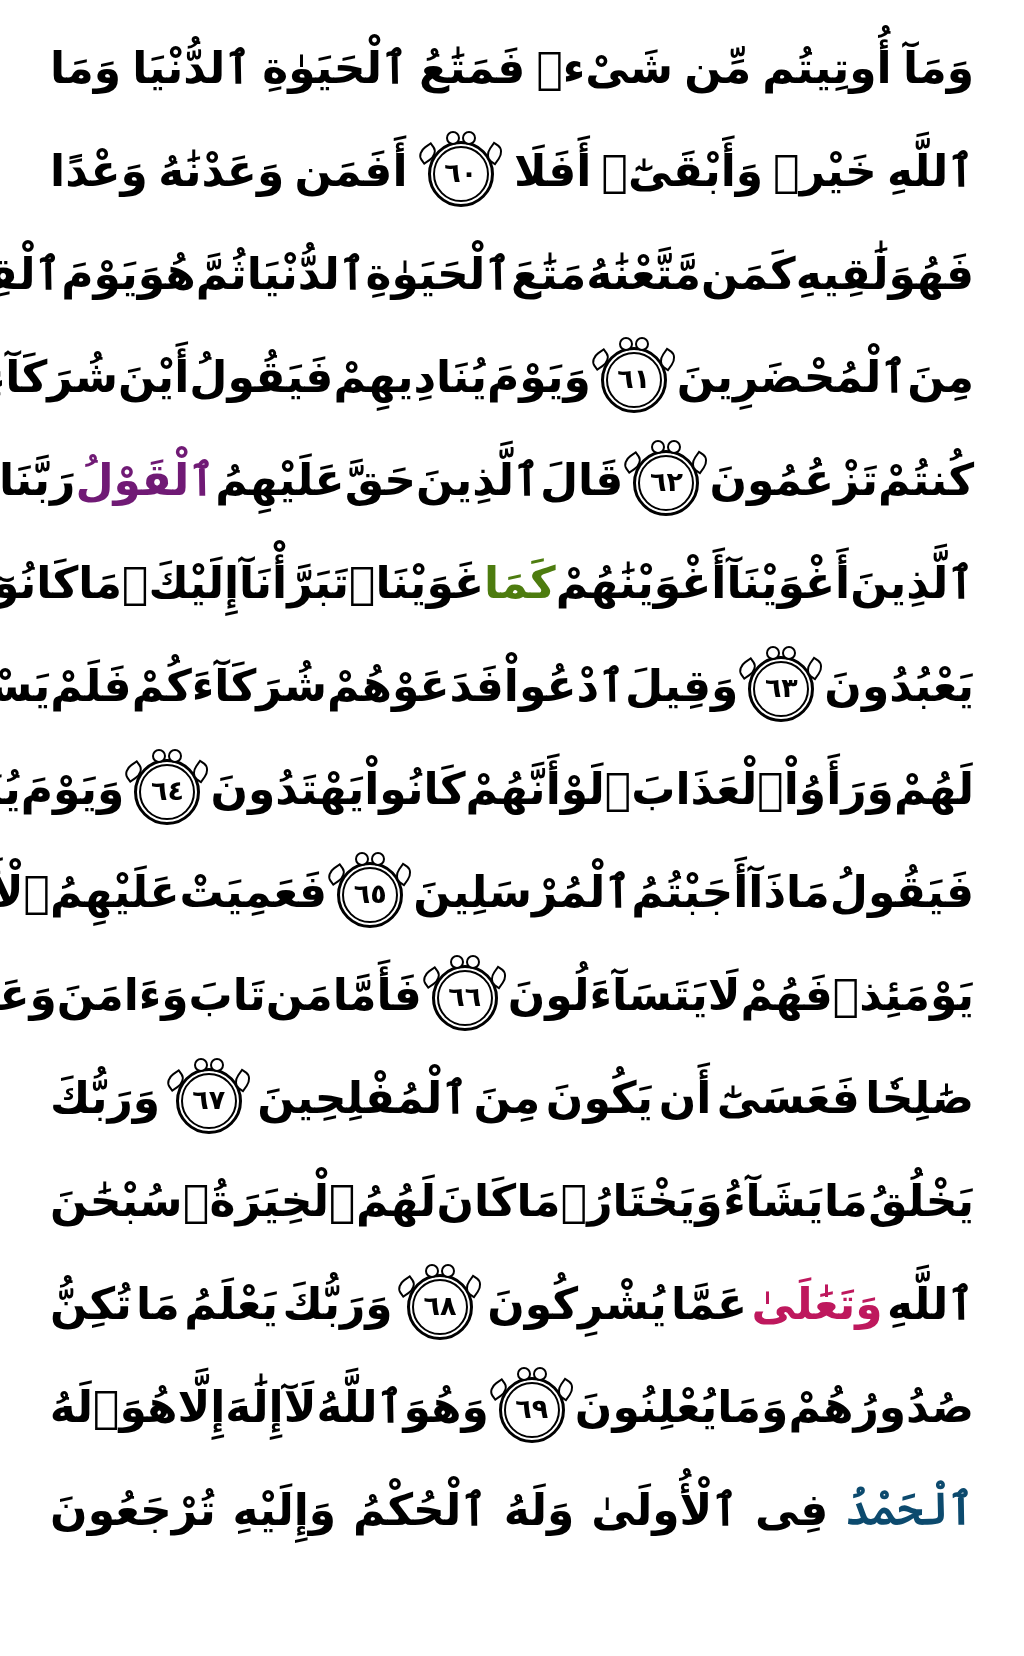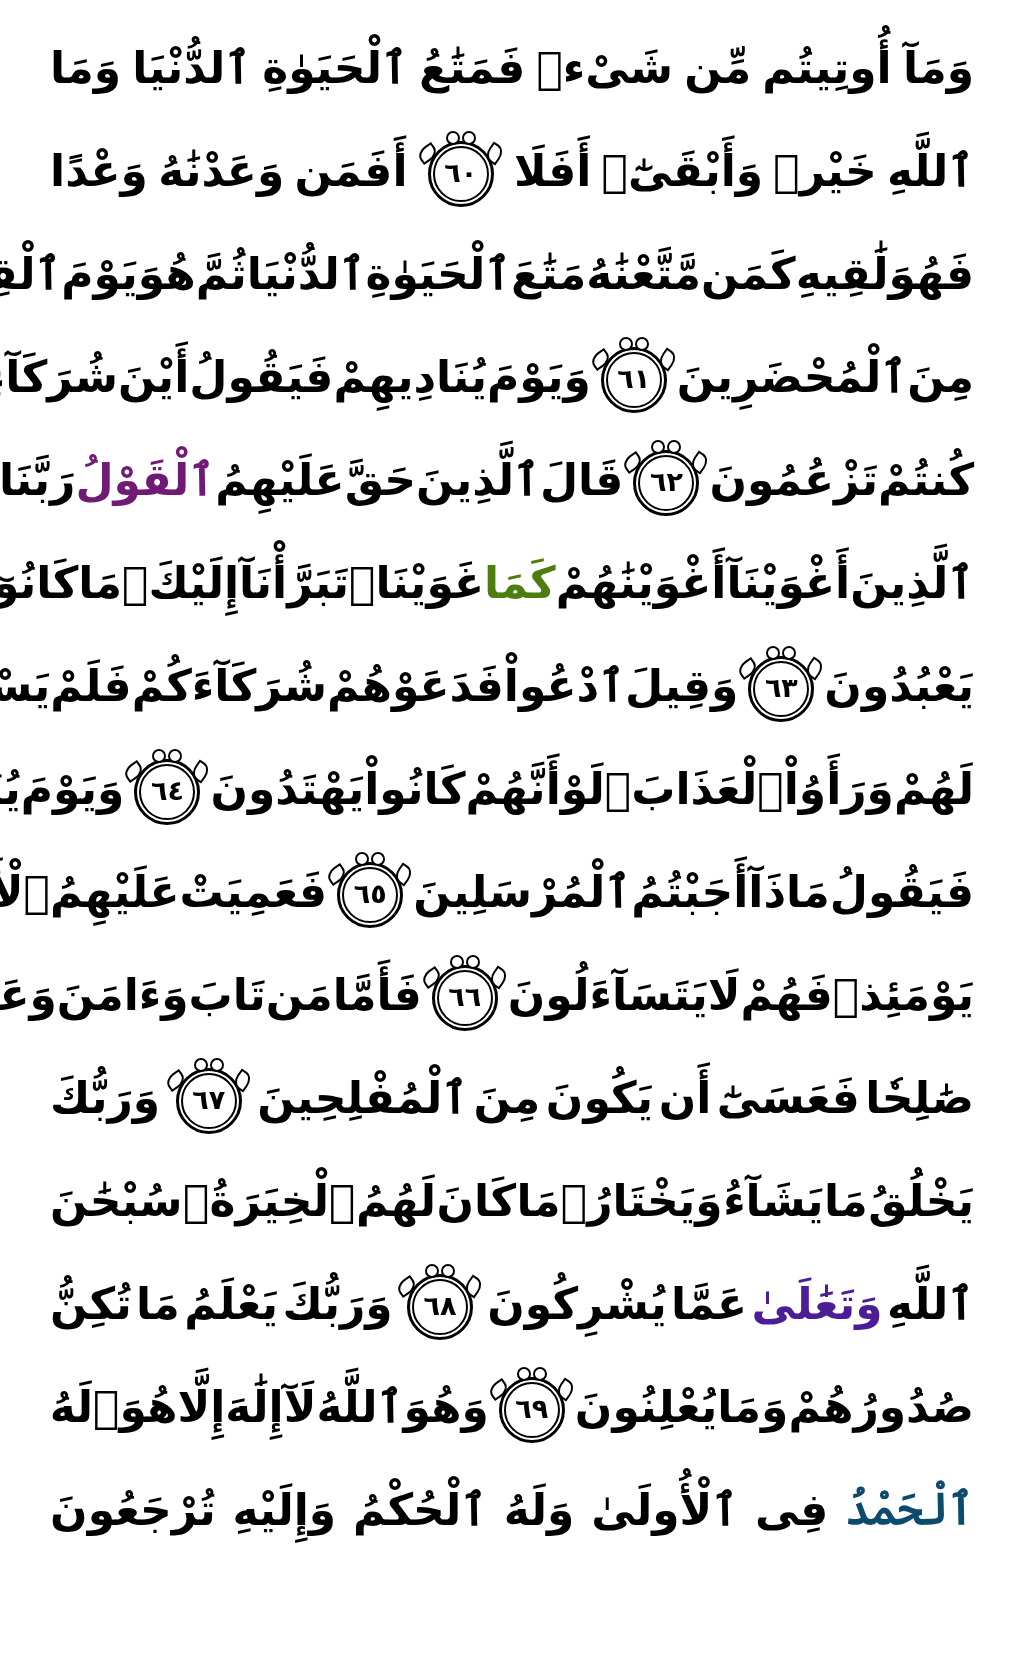--- a/index.html
+++ b/index.html
@@ -272,21 +272,21 @@
       <span class="quran-word" style="color: rgb(0, 0, 0);">يَشَآءُ</span>
       <span class="quran-word" style="color: rgb(0, 0, 0);">وَيَخْتَارُۗ</span>
       <span class="quran-word" style="color: rgb(0, 0, 0);">مَا</span>
       <span class="quran-word" style="color: rgb(0, 0, 0);">كَانَ</span>
       <span class="quran-word" style="color: rgb(0, 0, 0);">لَهُمُ</span>
       <span class="quran-word" style="color: rgb(0, 0, 0);">ٱلْخِيَرَةُۚ</span>
       <span class="quran-word" style="color: rgb(0, 0, 0);">سُبْحَٰنَ</span>
     </div>
     <div class="quran-line" dir="rtl">
       <span class="quran-word" style="color: rgb(0, 0, 0);">ٱللَّهِ</span>
-      <span class="quran-word" style="color: #4c1d95;">وَتَعَٰلَىٰ</span>
+      <span class="quran-word" style="color: #be185d;">وَتَعَٰلَىٰ</span>
       <span class="quran-word" style="color: rgb(0, 0, 0);">عَمَّا</span>
       <span class="quran-word" style="color: rgb(0, 0, 0);">يُشْرِكُونَ</span>
       <span class="verse-end-marker">
         <span class="marker-crown"></span>
         <span class="marker-leaf leaf-right"></span>
         <span class="marker-leaf leaf-left"></span>
         <span class="verse-number">٦٨</span>
       </span>
       <span class="quran-word" style="color: rgb(0, 0, 0);">وَرَبُّكَ</span>
       <span class="quran-word" style="color: rgb(0, 0, 0);">يَعْلَمُ</span>

